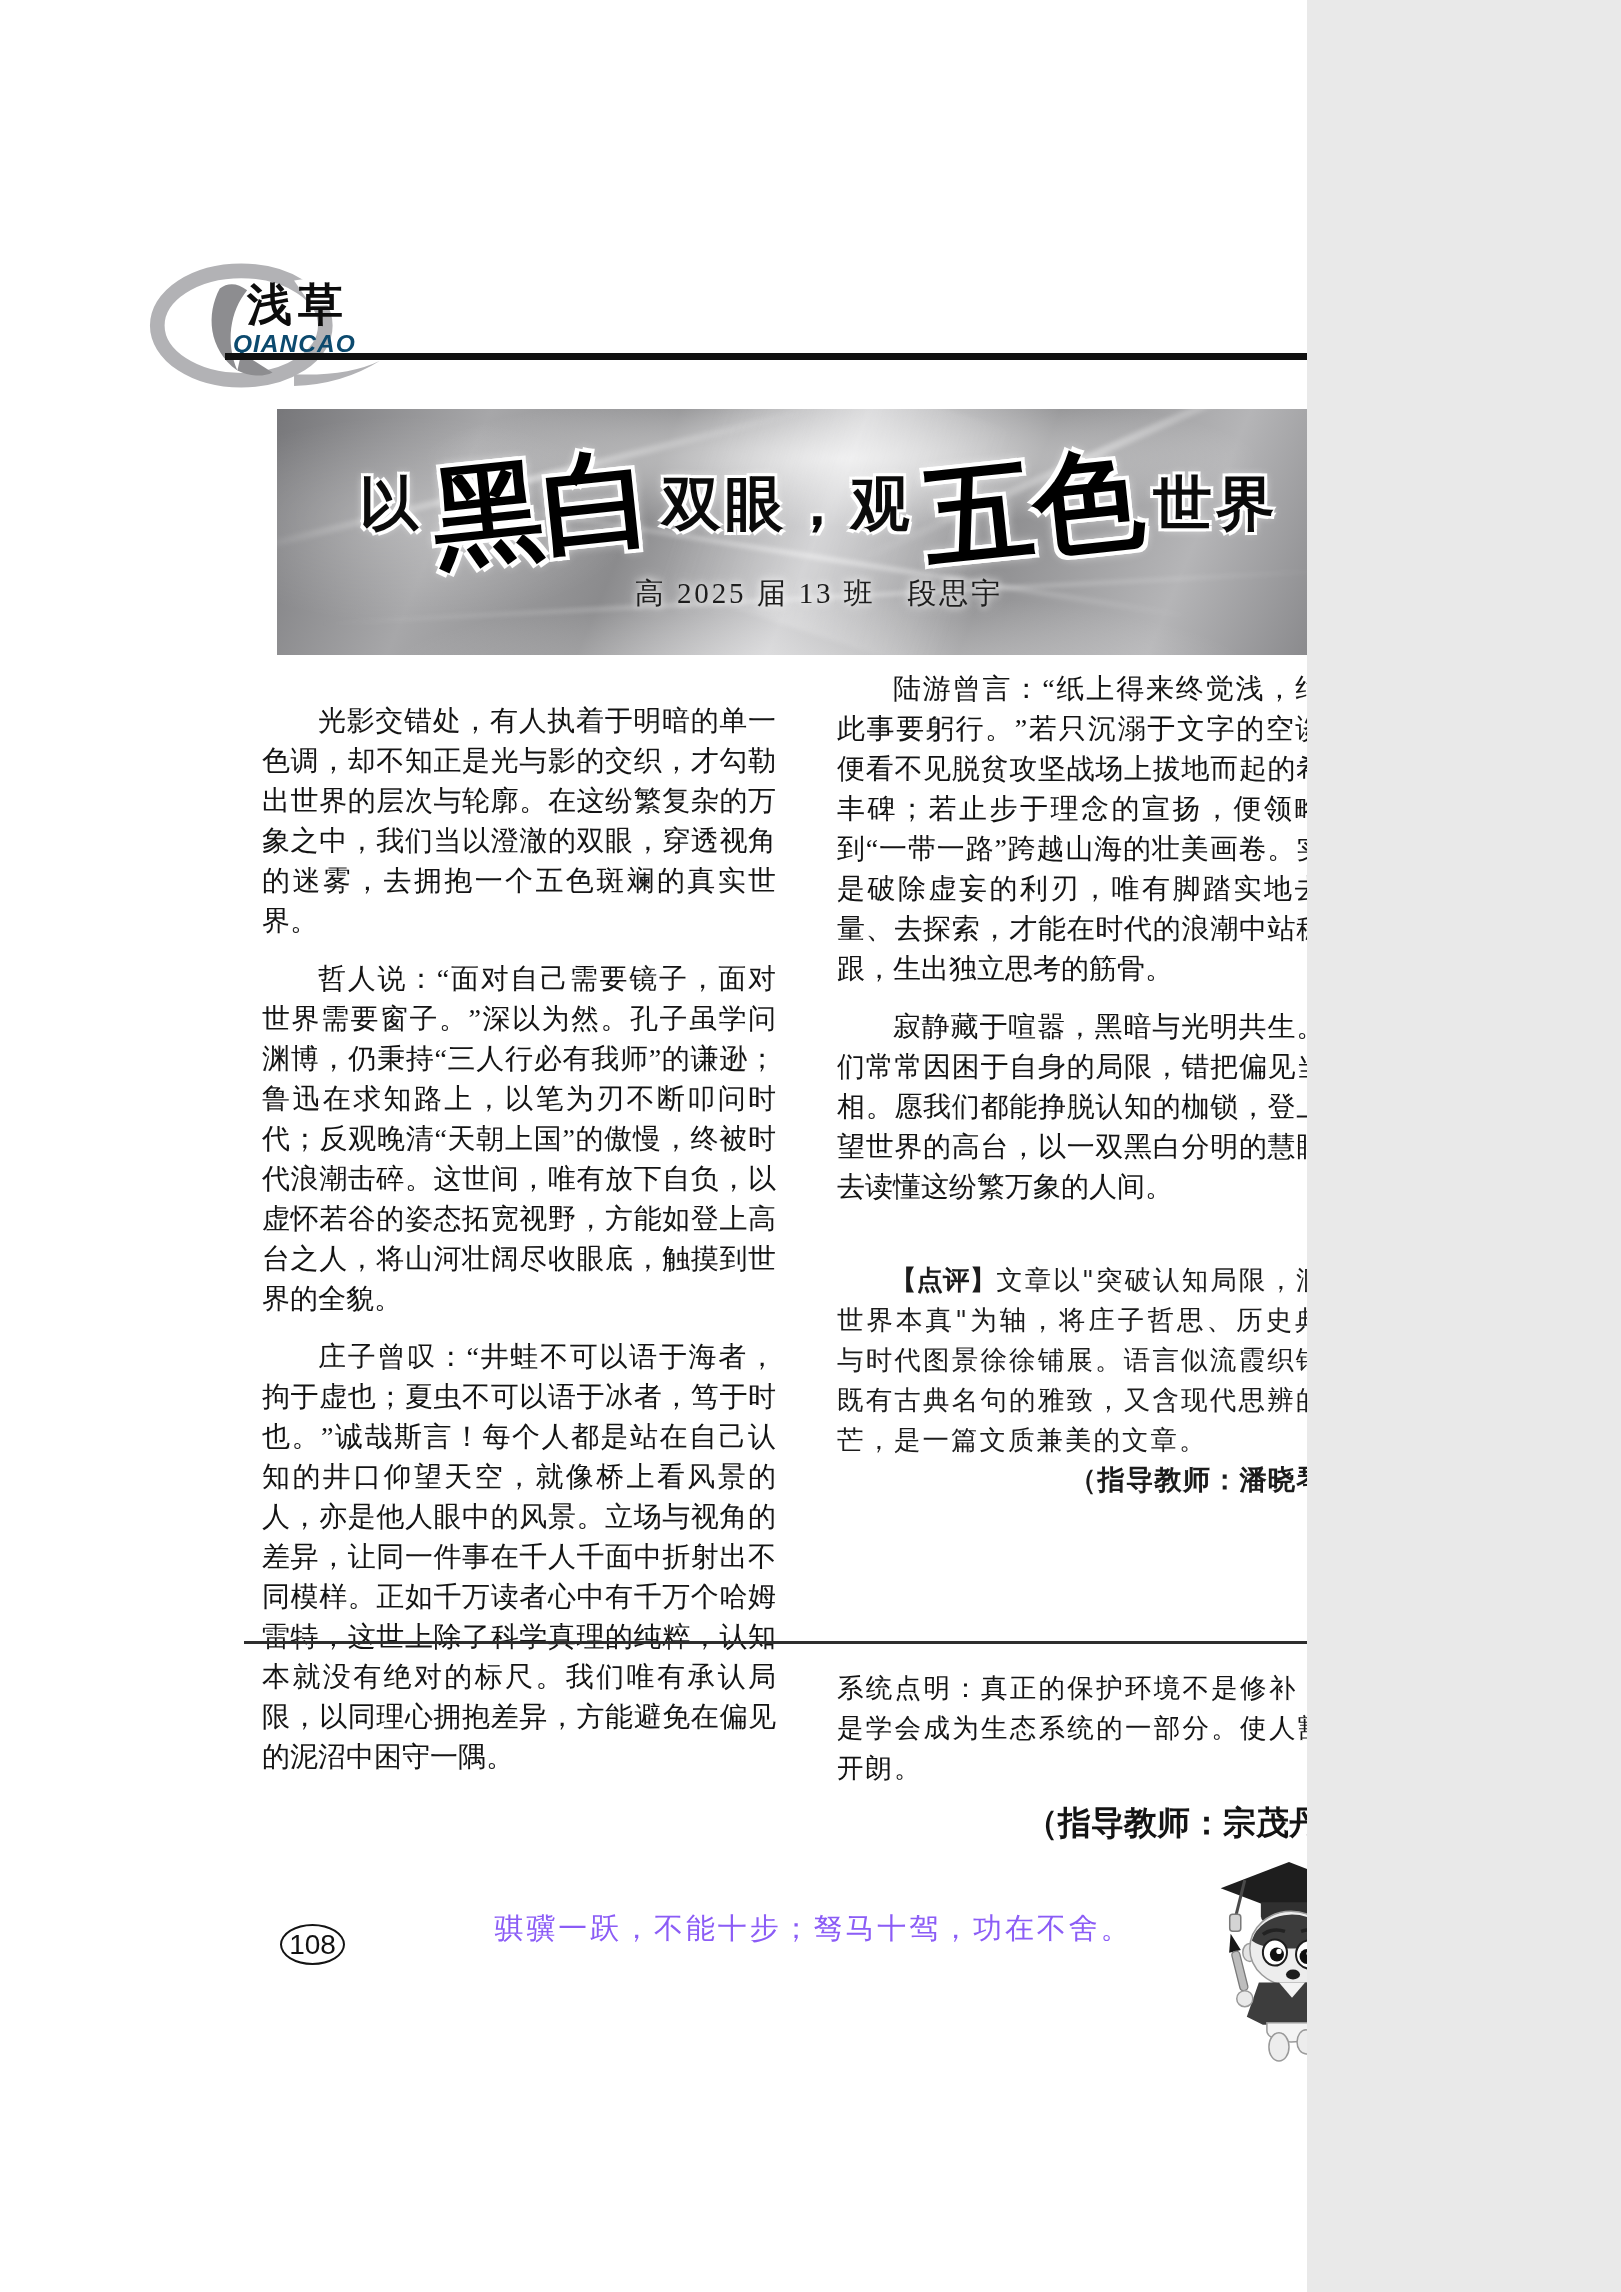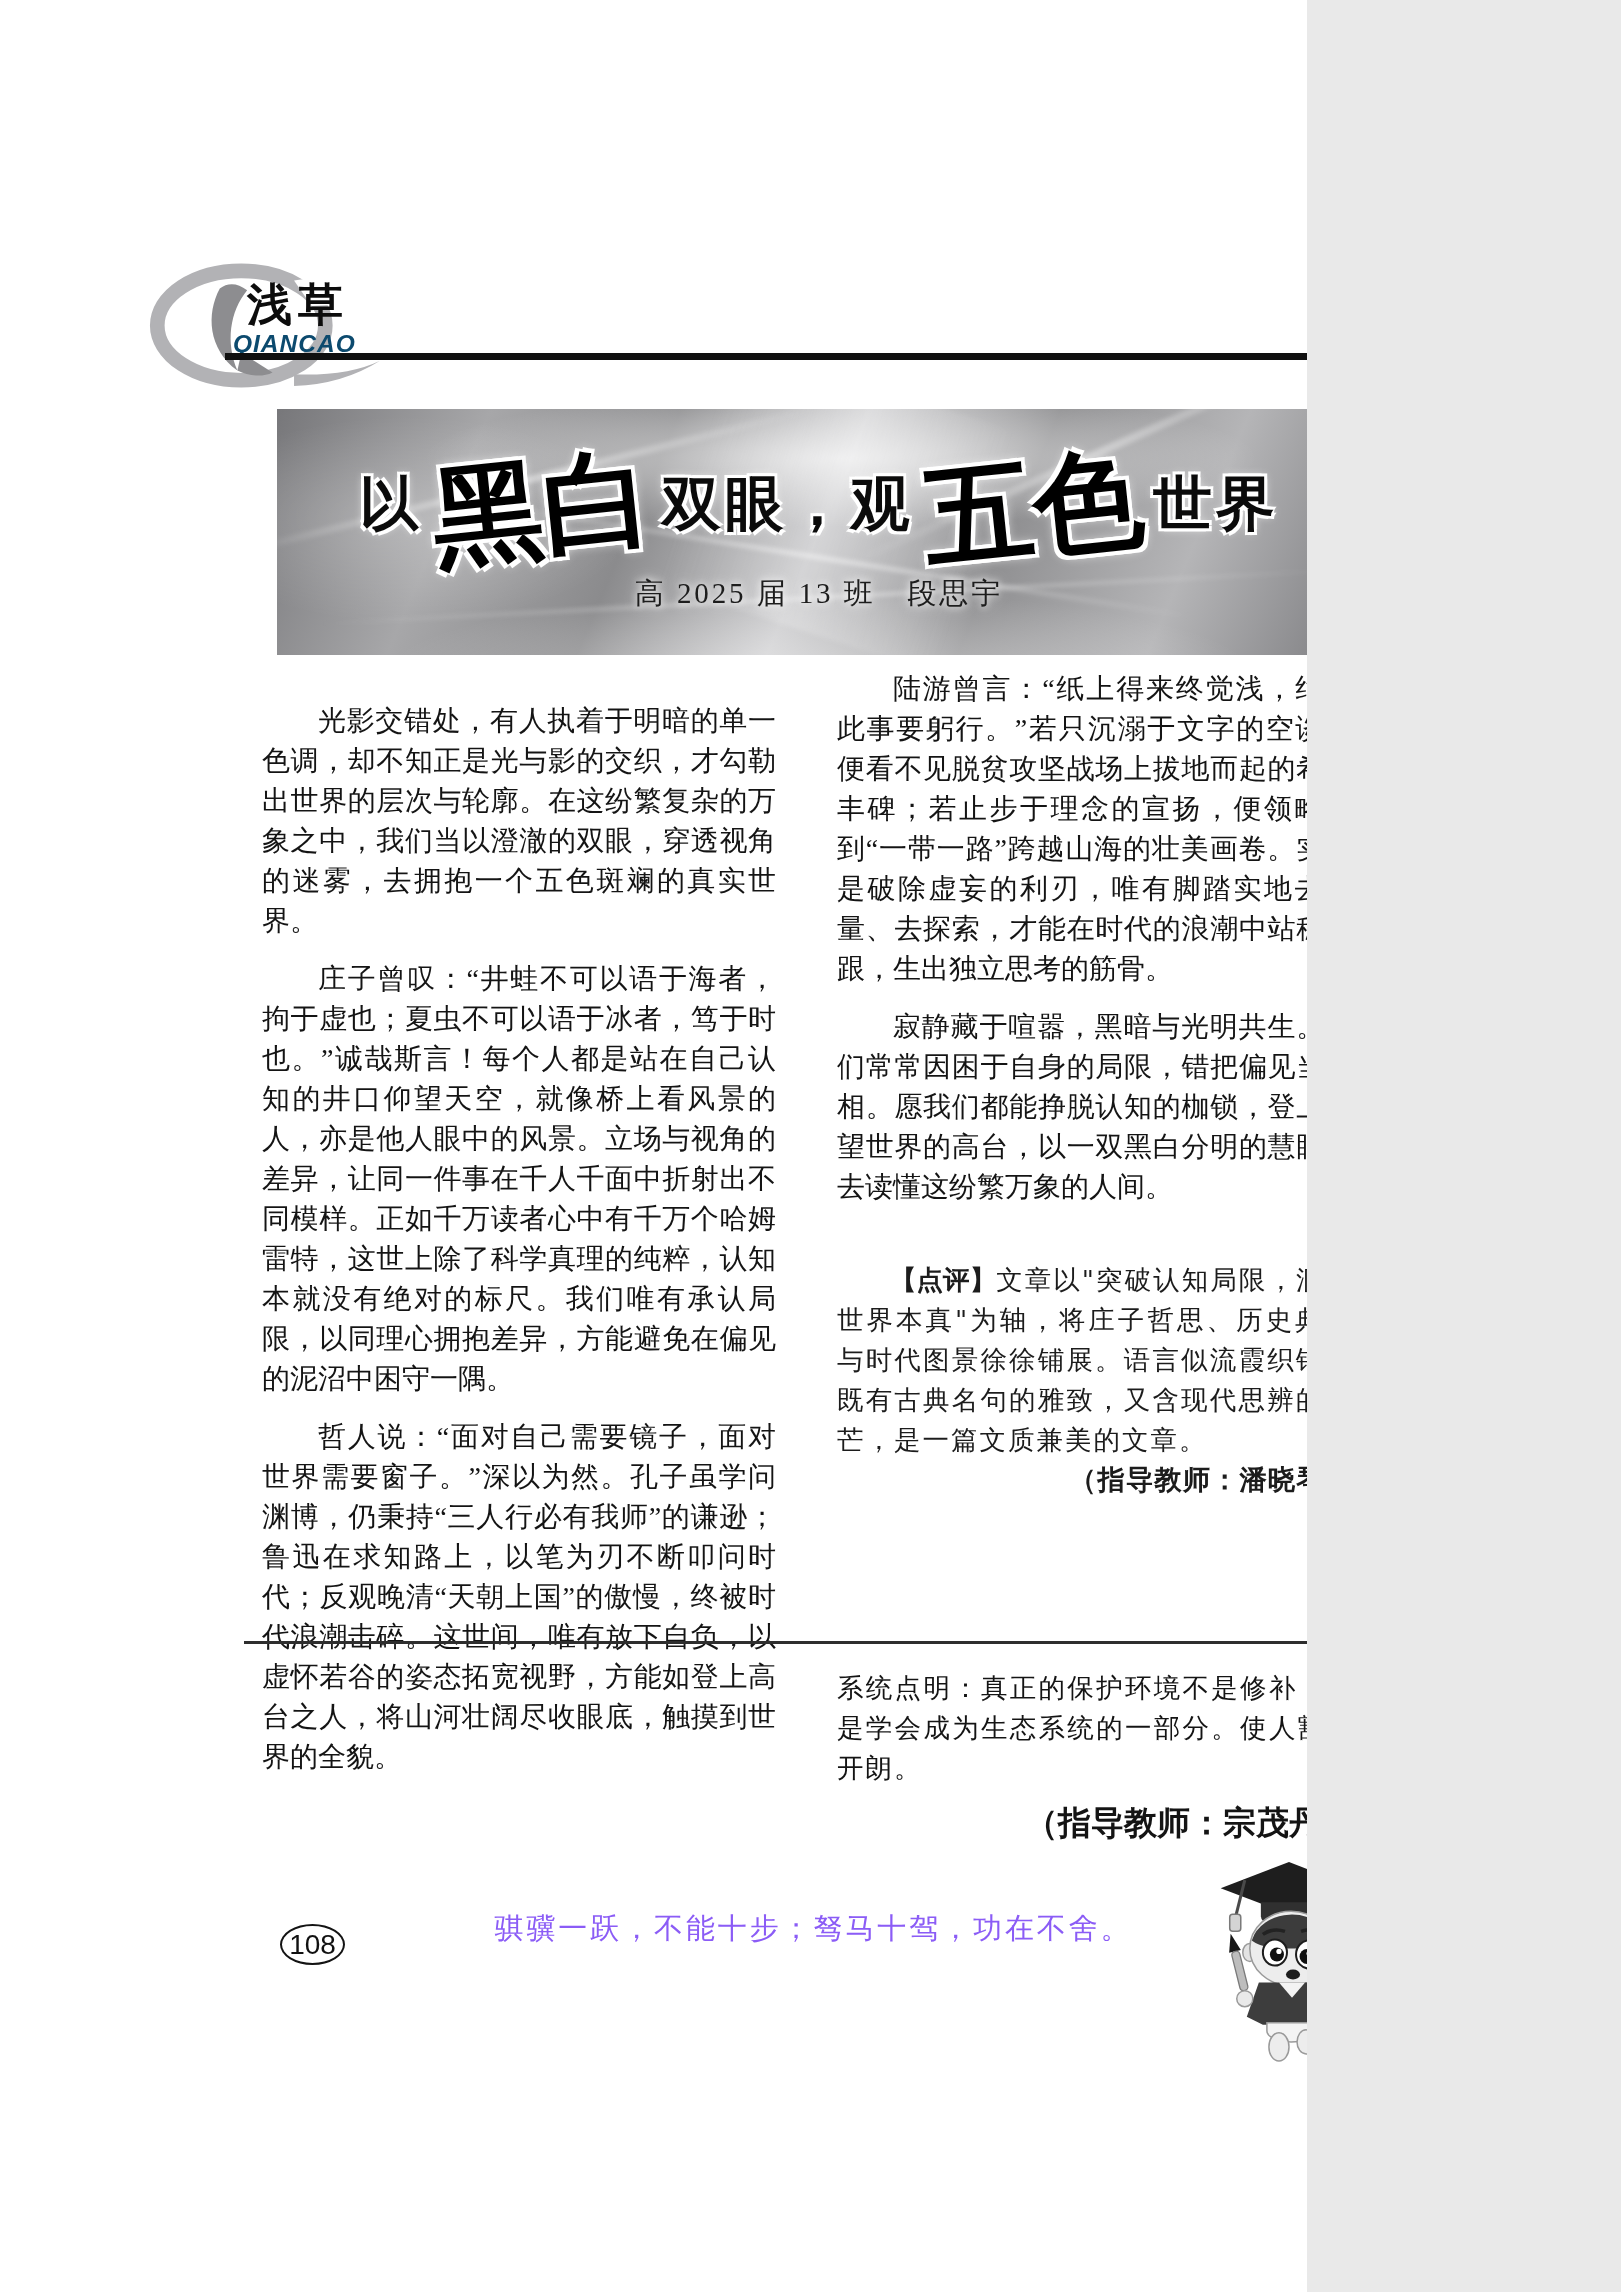--- a/index.html
+++ b/index.html
@@ -107,22 +107,22 @@
       <span class="t-big">黑白</span>
       <span class="t-small">双眼，观</span>
       <span class="t-big">五色</span>
       <span class="t-small">世界</span>
     </div>
     <div class="banner-byline">高 2025 届 13 班　段思宇</div>
   </div>
 
   <div class="col col-left">
     <p>光影交错处，有人执着于明暗的单一色调，却不知正是光与影的交织，才勾勒出世界的层次与轮廓。在这纷繁复杂的万象之中，我们当以澄澈的双眼，穿透视角的迷雾，去拥抱一个五色斑斓的真实世界。</p>
+    <p>哲人说：“面对自己需要镜子，面对世界需要窗子。”深以为然。孔子虽学问渊博，仍秉持“三人行必有我师”的谦逊；鲁迅在求知路上，以笔为刃不断叩问时代；反观晚清“天朝上国”的傲慢，终被时代浪潮击碎。这世间，唯有放下自负，以虚怀若谷的姿态拓宽视野，方能如登上高台之人，将山河壮阔尽收眼底，触摸到世界的全貌。</p>
     <p>庄子曾叹：“井蛙不可以语于海者，拘于虚也；夏虫不可以语于冰者，笃于时也。”诚哉斯言！每个人都是站在自己认知的井口仰望天空，就像桥上看风景的人，亦是他人眼中的风景。立场与视角的差异，让同一件事在千人千面中折射出不同模样。正如千万读者心中有千万个哈姆雷特，这世上除了科学真理的纯粹，认知本就没有绝对的标尺。我们唯有承认局限，以同理心拥抱差异，方能避免在偏见的泥沼中困守一隅。</p>
-    <p>哲人说：“面对自己需要镜子，面对世界需要窗子。”深以为然。孔子虽学问渊博，仍秉持“三人行必有我师”的谦逊；鲁迅在求知路上，以笔为刃不断叩问时代；反观晚清“天朝上国”的傲慢，终被时代浪潮击碎。这世间，唯有放下自负，以虚怀若谷的姿态拓宽视野，方能如登上高台之人，将山河壮阔尽收眼底，触摸到世界的全貌。</p>
   </div>
 
   <div class="col col-right">
     <p>陆游曾言：“纸上得来终觉浅，绝知此事要躬行。”若只沉溺于文字的空谈，便看不见脱贫攻坚战场上拔地而起的希望丰碑；若止步于理念的宣扬，便领略不到“一带一路”跨越山海的壮美画卷。实践是破除虚妄的利刃，唯有脚踏实地去丈量、去探索，才能在时代的浪潮中站稳脚跟，生出独立思考的筋骨。</p>
     <p>寂静藏于喧嚣，黑暗与光明共生。我们常常因困于自身的局限，错把偏见当真相。愿我们都能挣脱认知的枷锁，登上眺望世界的高台，以一双黑白分明的慧眼，去读懂这纷繁万象的人间。</p>
     <p class="comment"><span class="plabel">【点评】</span><span>文章以"突破认知局限，洞察世界本真"为轴，将庄子哲思、历史典故与时代图景徐徐铺展。语言似流霞织锦，既有古典名句的雅致，又含现代思辨的锋芒，是一篇文质兼美的文章。</span><span class="teacher">（指导教师：潘晓琴）</span></p>
   </div>
 
   <div class="divider"></div>
 

